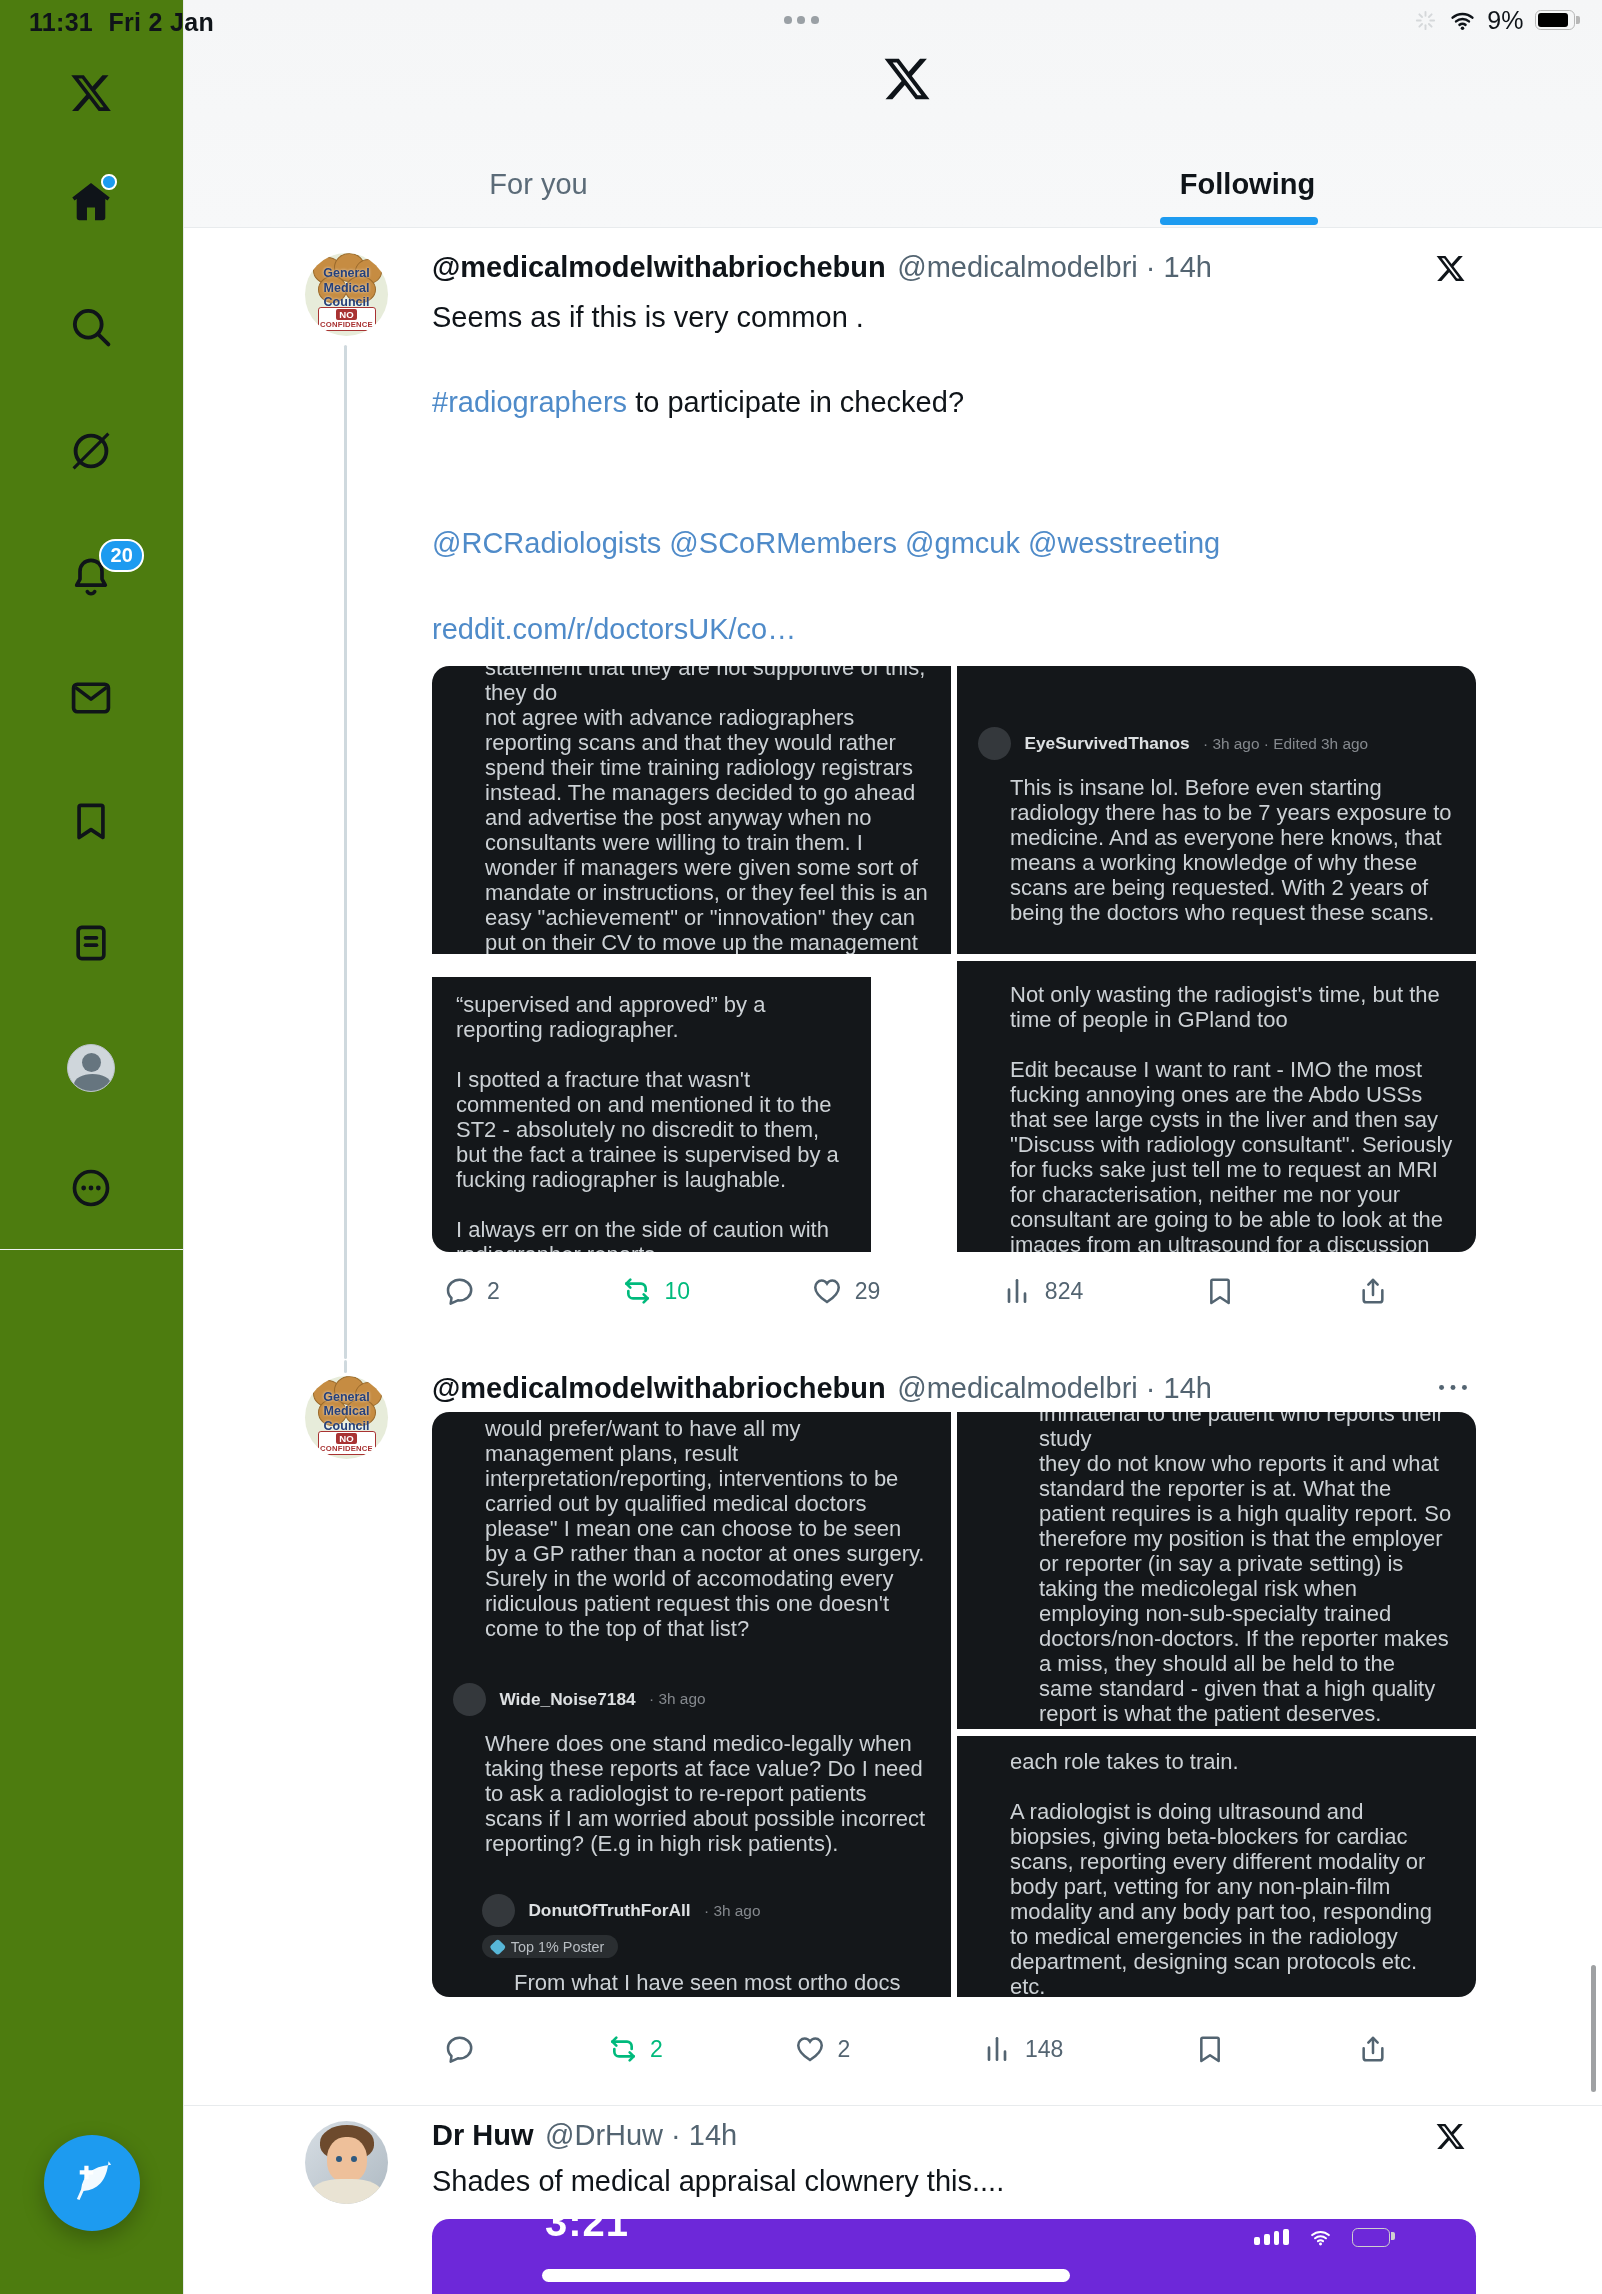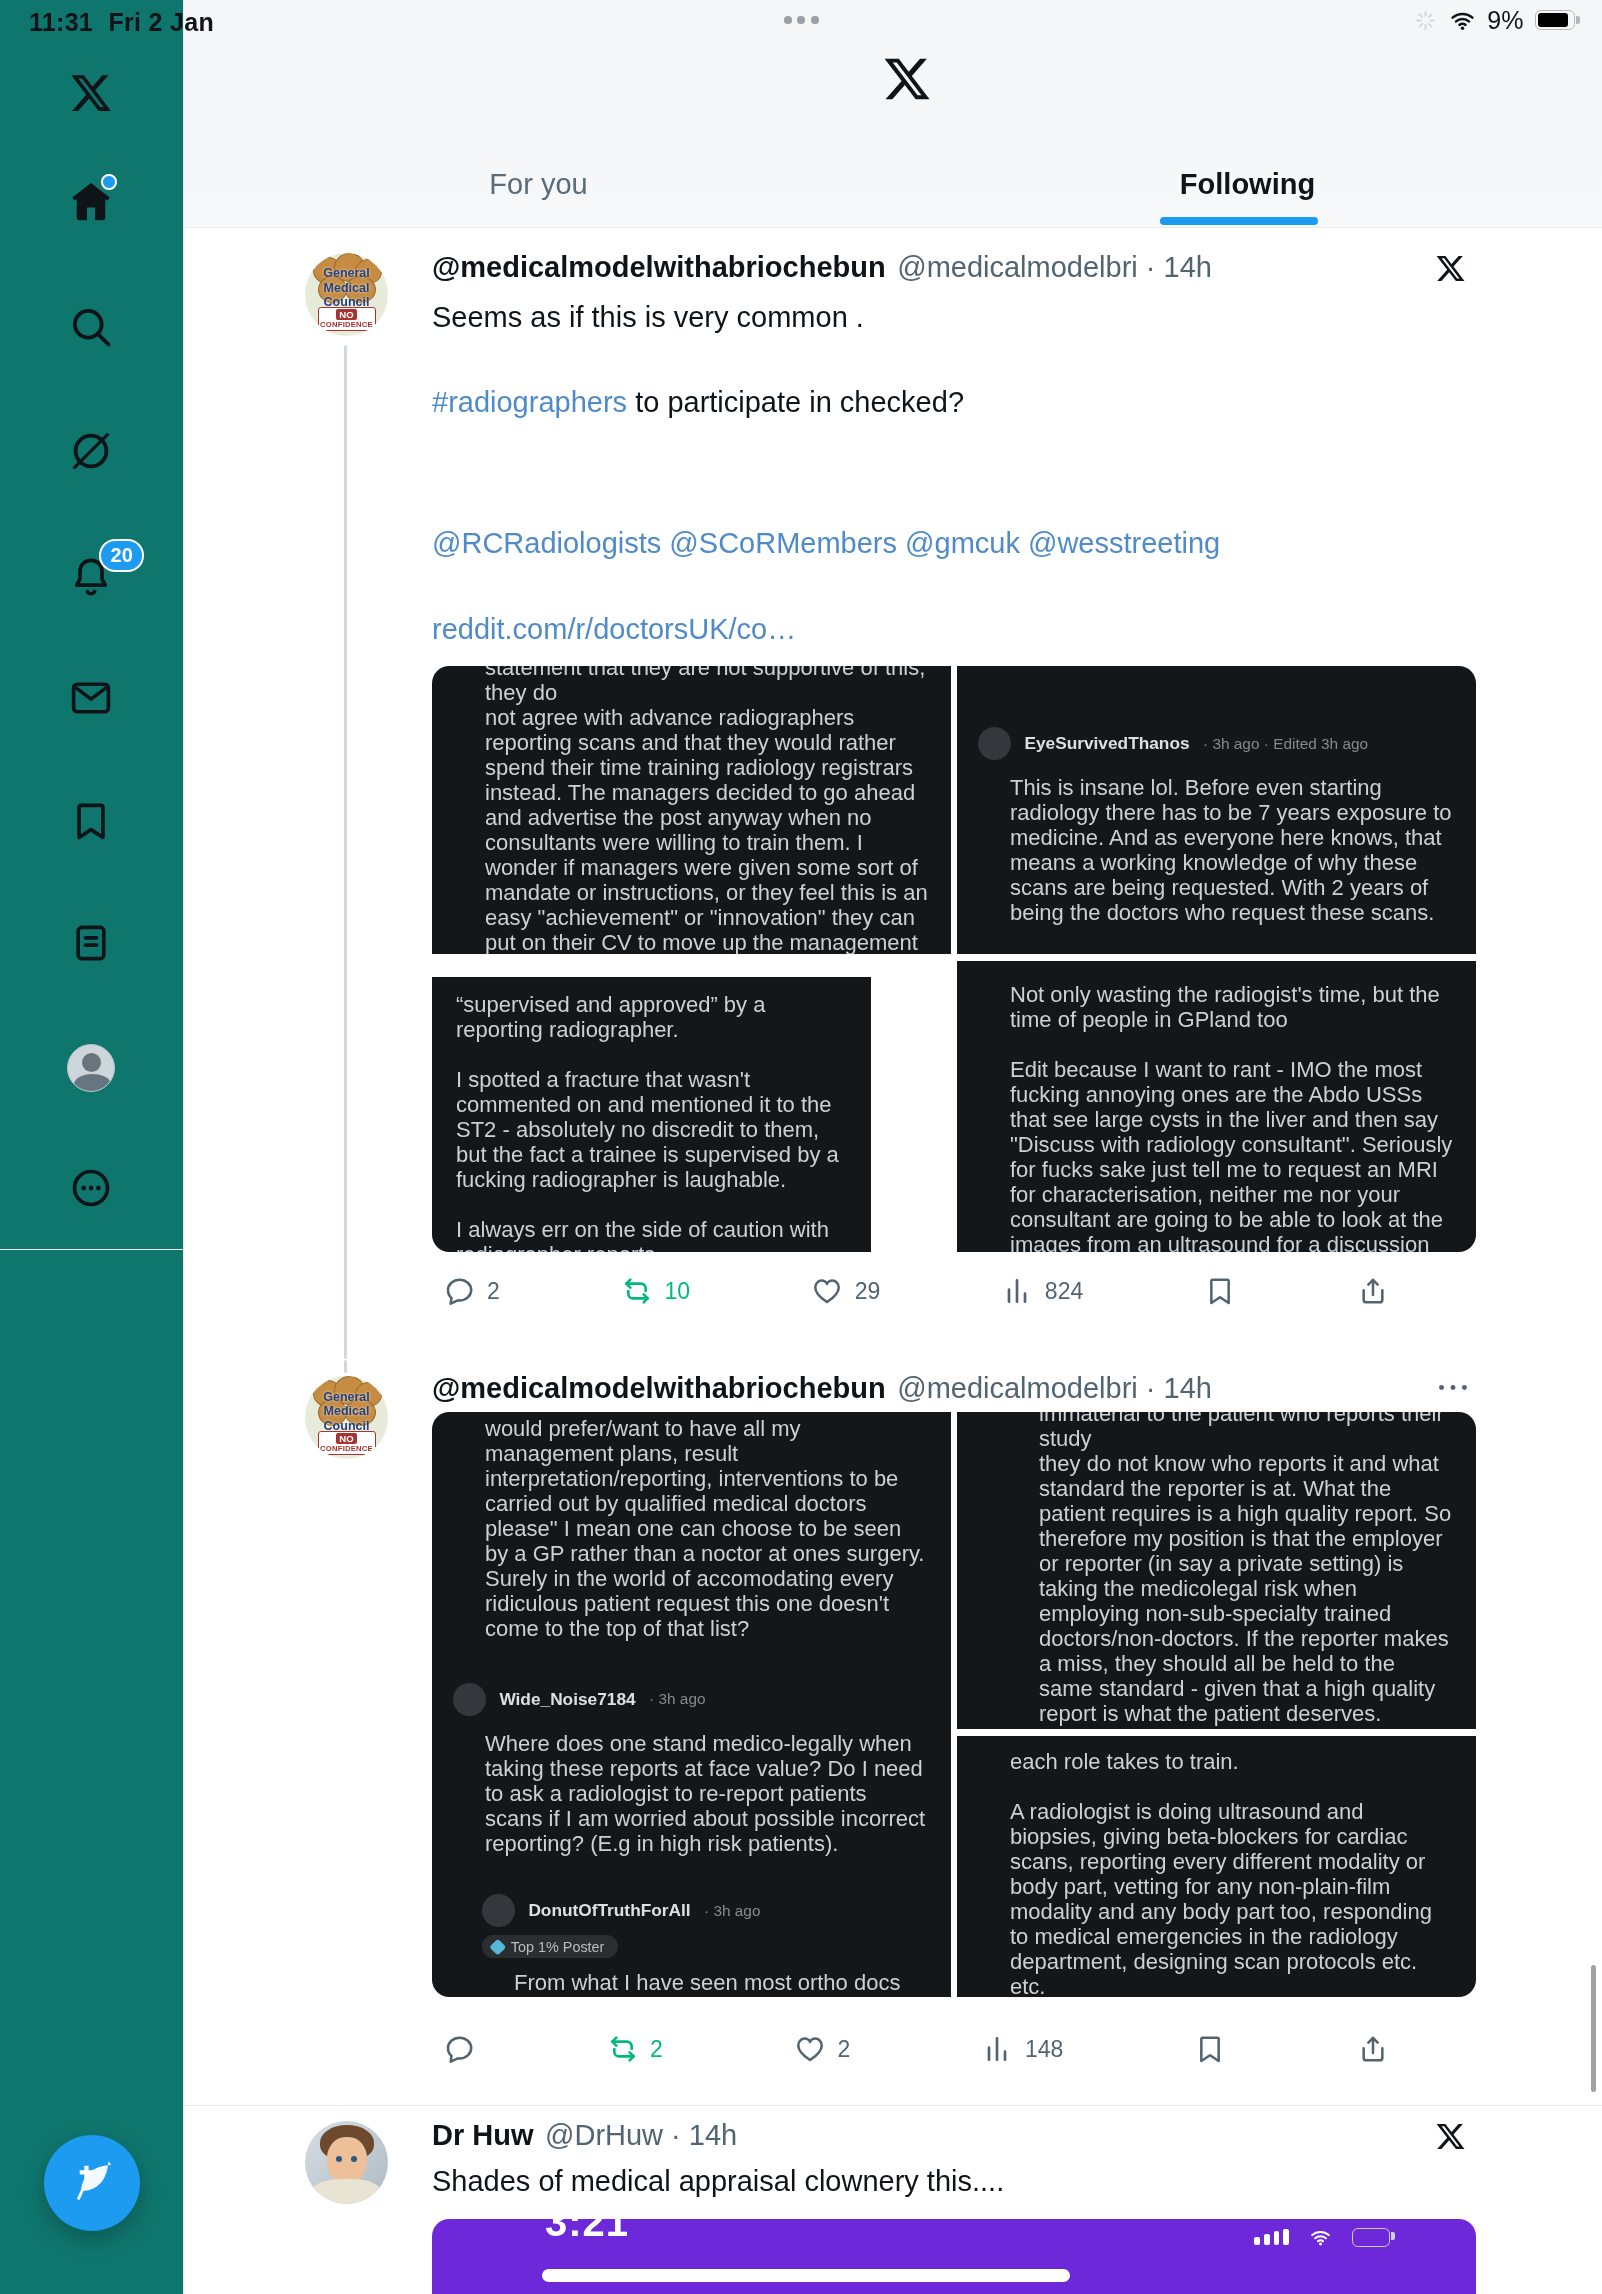--- a/index.html
+++ b/index.html
@@ -18,21 +18,21 @@
   .mt-dots i { width:7.7px; height:7.7px; border-radius:50%; background:#9aa0a5; }
   .sb-right { position:absolute; right:27px; top:5.8px; display:flex; align-items:center; gap:11.5px; }
   .spinner { width:23px; height:23px; color:#d5d8da; }
   .wifi { width:27px; height:25px; color:#0f1419; }
   .batt-pct { font-size:25px; font-weight:500; }
   .battery { position:relative; width:40px; height:20px; border:1.9px solid #b7b7b7; border-radius:5.8px; }
   .battery .fill { position:absolute; left:1.9px; top:1.9px; bottom:1.9px; width:30px; background:#000; border-radius:2.9px; }
   .battery .nub { position:absolute; right:-5.8px; top:4.8px; width:3.8px; height:7.7px; background:#b7b7b7; border-radius:0 1.9px 1.9px 0; }
 
   
-  .sidebar { position:absolute; left:0; top:0; width:183px; height:2294px; background:#0f766e; z-index:10; }
+  .sidebar { position:absolute; left:0; top:0; width:183px; height:2294px; background:#4d7c0f; z-index:10; }
   .side-icon { position:absolute; left:69px; width:44px; height:44px; color:#0f1419; }
   .side-divider { position:absolute; left:0; top:1249px; width:183px; height:1px; background:#eff3f4; }
   .notif-badge {
     position:absolute; left:99px; top:539px; min-width:42px; height:33px; padding:0 9.6px;
     background:#1d9bf0; color:#fff; border-radius:16.3px; font-size:20px; font-weight:700;
     display:flex; align-items:center; justify-content:center; border:2.9px solid #fff; z-index:2;
   }
   .home-dot { position:absolute; right:-3.8px; top:-5.8px; width:15.4px; height:15.4px; background:#1d9bf0; border:2.9px solid #fff; border-radius:50%; }
   .profile-circle { position:absolute; left:67px; width:48px; height:48px; border-radius:50%; background:#cfd6db; overflow:hidden; border:1px solid #b9c2c8; }
   .profile-circle .p-head { position:absolute; left:14.4px; top:7.7px; width:19px; height:19px; border-radius:50%; background:#66757f; }

